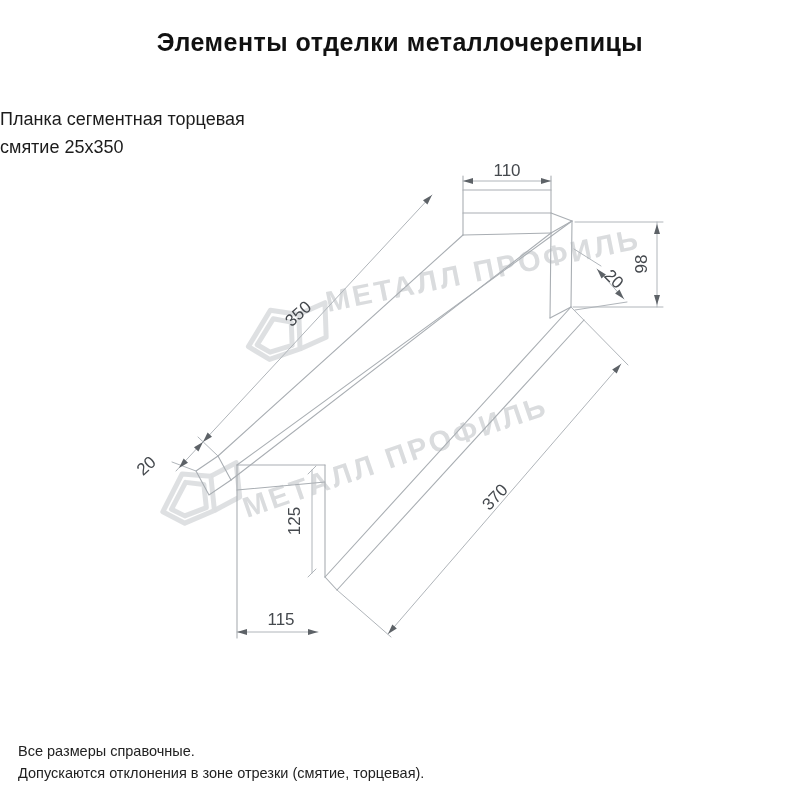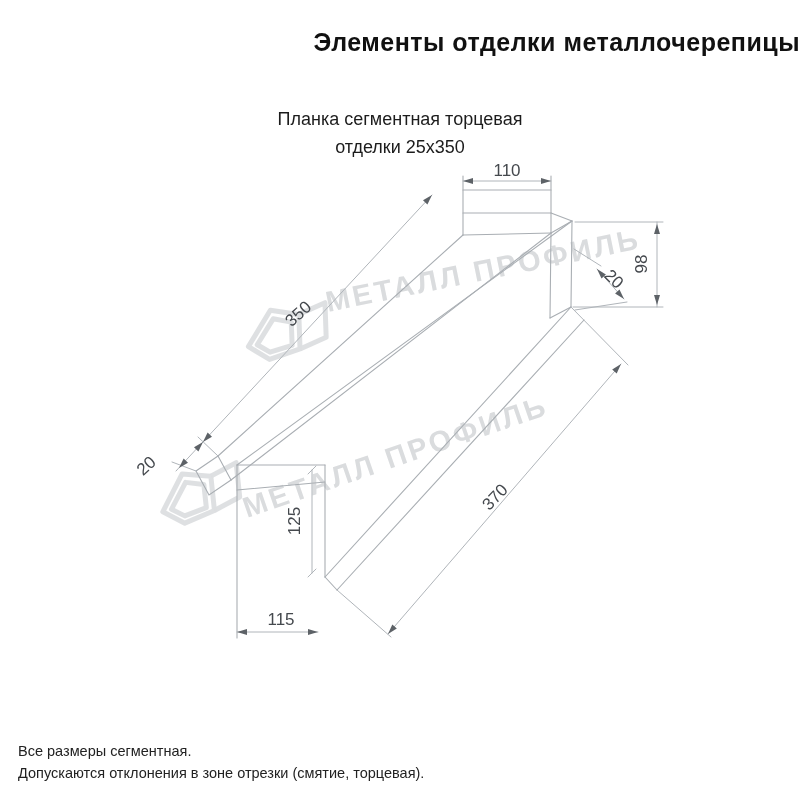--- a/index.html
+++ b/index.html
@@ -1,20 +1,20 @@
 <!DOCTYPE html>
 <html><head>
 <meta charset="utf-8">
 <style>
   html,body{margin:0;padding:0;background:#ffffff;}
   .page{position:relative;width:800px;height:800px;background:#ffffff;overflow:hidden;
         font-family:"Liberation Sans", sans-serif;}
-  .page-title{position:absolute;top:28px;left:0;width:800px;text-align:right;
+  .page-title{position:absolute;top:28px;left:0;width:800px;text-align:center;
         font-size:25px;font-weight:bold;color:#111;letter-spacing:0.5px;}
-  .subtitle{position:absolute;top:105px;left:0;width:800px;text-align:center;
+  .subtitle{position:absolute;top:105px;left:0;width:800px;text-align:left;
         font-size:18px;color:#1c1c1c;line-height:28px;}
   .footer{position:absolute;top:741px;left:18px;width:760px;font-size:14.5px;
         color:#222;line-height:21.5px;}
   svg.draw{position:absolute;left:0;top:0;}
   .pl{stroke:#a9aeb3;stroke-width:1.1;fill:none;stroke-linecap:round;}   
   .dl{stroke:#b0b5ba;stroke-width:1;fill:none;stroke-linecap:round;}     
   .ar{fill:#5d6267;stroke:none;}                                         
   .dt{fill:#45494e;font-size:17px;font-family:"Liberation Sans",sans-serif;}
   .wmt{fill:#dadcde;font-size:29px;font-weight:bold;letter-spacing:3px;
        font-family:"Liberation Sans",sans-serif;}
@@ -22,21 +22,21 @@
 </style>
 </head>
 <body>
 
 <div class="page">
 
   <div class="page-title">Элементы отделки металлочерепицы</div>
 
   <div class="subtitle">
     <div>Планка сегментная торцевая</div>
-    <div>отделки 25х350</div>
+    <div>смятие 25х350</div>
   </div>
 
   <svg class="draw" width="800" height="800" viewBox="0 0 800 800">
 
     <g transform="translate(238,312) rotate(-12)">
       <path class="wml" d="M3,36 L32,5 L59,15 L53,49 L21,53 Z"></path>
       <path class="wml" d="M12,36 L33,14 L50,21 L46,44 L23,46 Z"></path>
       <path class="wml" d="M59,15 L87,9 L81,43 L53,49"></path>
     </g>
     <text class="wmt" transform="translate(328,312) rotate(-11.5)">МЕТАЛЛ ПРОФИЛЬ</text>
@@ -145,17 +145,17 @@
     <g>
       <line class="dl" x1="237" y1="632" x2="318" y2="632"></line>
       <path class="ar" d="M237,632 L247,629 L247,635 Z"></path>
       <path class="ar" d="M318,632 L308,629 L308,635 Z"></path>
       <text class="dt" x="281" y="625" text-anchor="middle">115</text>
     </g>
 
   </svg>
 
   <div class="footer">
-    <div>Все размеры сегментная.</div>
+    <div>Все размеры справочные.</div>
     <div>Допускаются отклонения в зоне отрезки (смятие, торцевая).</div>
   </div>
 
 </div>
 
 </body></html>

